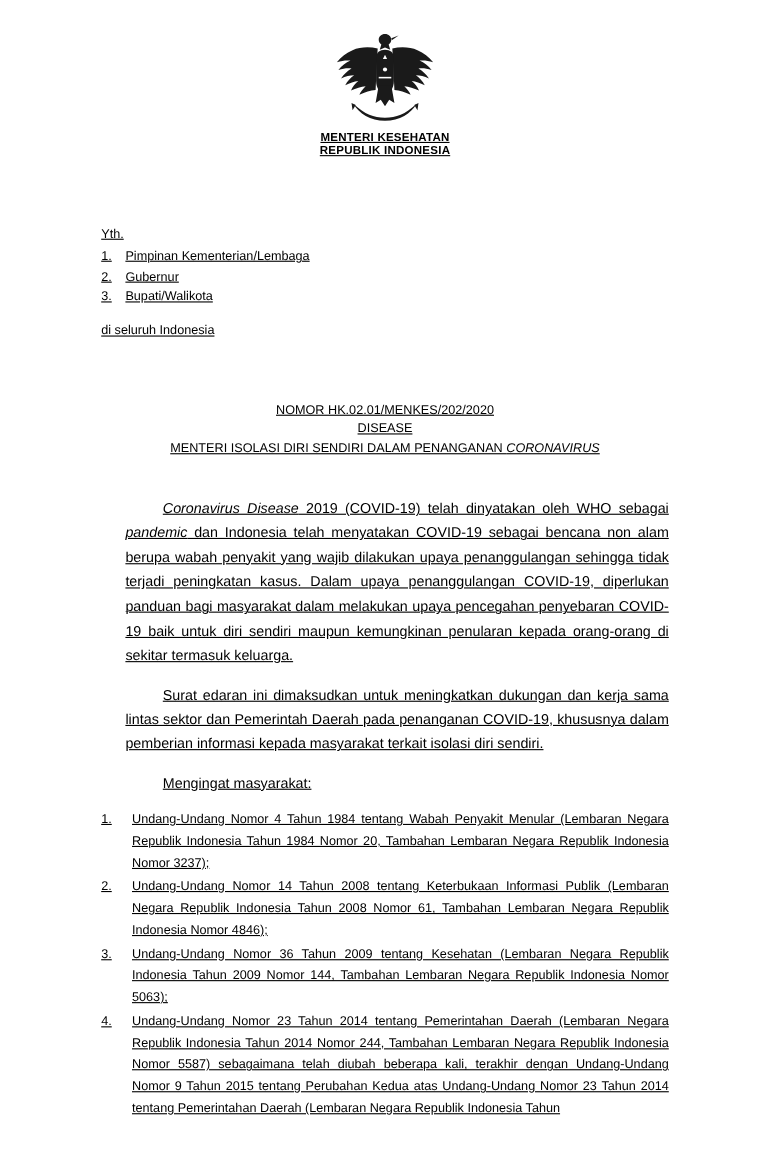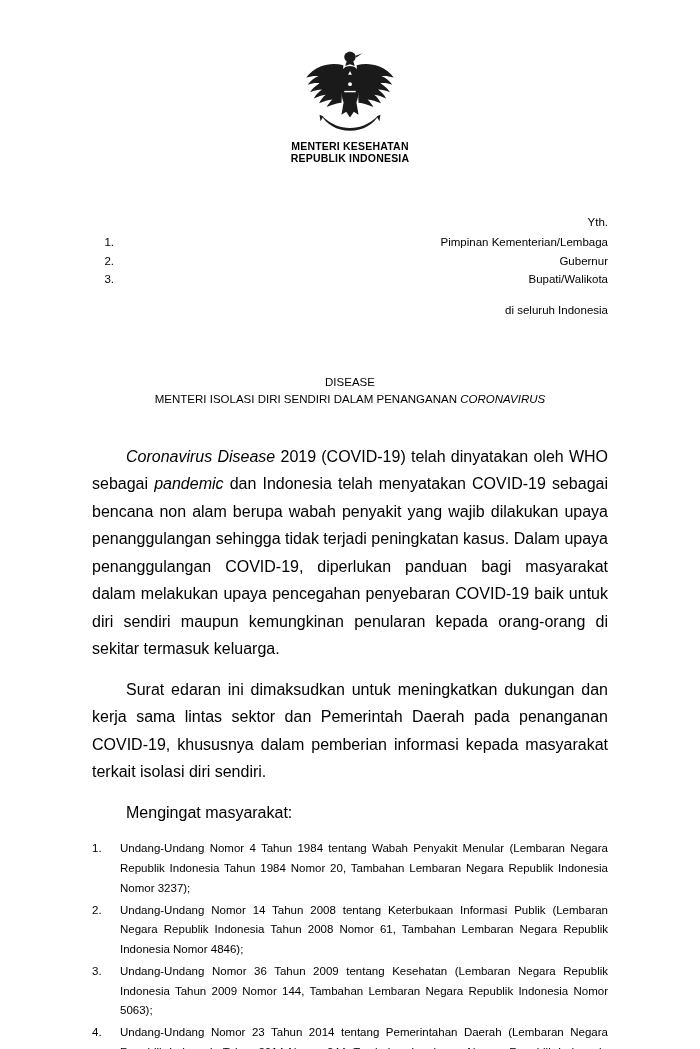--- a/index.html
+++ b/index.html
@@ -12,22 +12,23 @@
     height: 1049px;
     font-family: "Liberation Sans", sans-serif;
     color: #000000;
     position: relative;
     overflow: hidden;
   }
   .page {
     width: 700px;
     height: 821px;
     box-sizing: border-box;
-    padding: 45px 92px 0 92px;
+    padding: 24px 92px 0 92px;
     position: relative;
+    text-decoration: underline;
   }
 
   
   .letterhead {
     text-align: center;
     margin-top: 4px;
   }
   .garuda {
     width: 96px;
     height: 88px;
@@ -38,24 +39,23 @@
     margin-top: 4px;
     font-size: 10.5px;
     font-weight: bold;
     letter-spacing: 0.2px;
     line-height: 1.12;
     text-align: center;
   }
 
   
   .addressee {
-    margin-top: 48px;
+    margin-top: 60px;
     font-size: 11.5px;
     line-height: 1.62;
-    text-align: right;
   }
   .addressee .yth {
     margin-bottom: 2px;
   }
   .addr-list {
     list-style: none;
     margin: 0;
     padding: 0;
   }
   .addr-list li {
@@ -78,23 +78,24 @@
     line-height: 1.52;
   }
   .title-block .line {
     display: block;
   }
   .italic { font-style: italic; }
 
   
   .body-text {
     margin-top: 34px;
-    font-size: 16px;
+    font-size: 13px;
     line-height: 1.72;
     text-align: justify;
+    margin-left: 22px;
   }
   .body-text p {
     margin: 0 0 13px 0;
     text-indent: 34px;
   }
 
   
   .considerations {
     margin-top: 2px;
     font-size: 11.5px;
@@ -162,20 +163,21 @@
       </li>
       <li>
         <span class="addr-num">3.</span>
         <span class="addr-text">Bupati/Walikota</span>
       </li>
     </ul>
     <div class="closing">di seluruh Indonesia</div>
   </div>
 
   <div class="title-block">
+    <span class="line">NOMOR HK.02.01/MENKES/202/2020</span>
     <span class="line">DISEASE</span>
     <span class="line"><span>MENTERI ISOLASI DIRI SENDIRI DALAM PENANGANAN </span><span class="italic">CORONAVIRUS</span></span>
   </div>
 
   <div class="body-text">
     <p><span class="italic">Coronavirus Disease</span><span> 2019 (COVID-19) telah dinyatakan oleh WHO sebagai </span><span class="italic">pandemic</span><span> dan Indonesia telah menyatakan COVID-19 sebagai bencana non alam berupa wabah penyakit yang wajib dilakukan upaya penanggulangan sehingga tidak terjadi peningkatan kasus. Dalam upaya penanggulangan COVID-19, diperlukan panduan bagi masyarakat dalam melakukan upaya pencegahan penyebaran COVID-19 baik untuk diri sendiri maupun kemungkinan penularan kepada orang-orang di sekitar termasuk keluarga.</span></p>
     <p>Surat edaran ini dimaksudkan untuk meningkatkan dukungan dan kerja sama lintas sektor dan Pemerintah Daerah pada penanganan COVID-19, khususnya dalam pemberian informasi kepada masyarakat terkait isolasi diri sendiri.</p>
     <p>Mengingat masyarakat:</p>
   </div>
 

